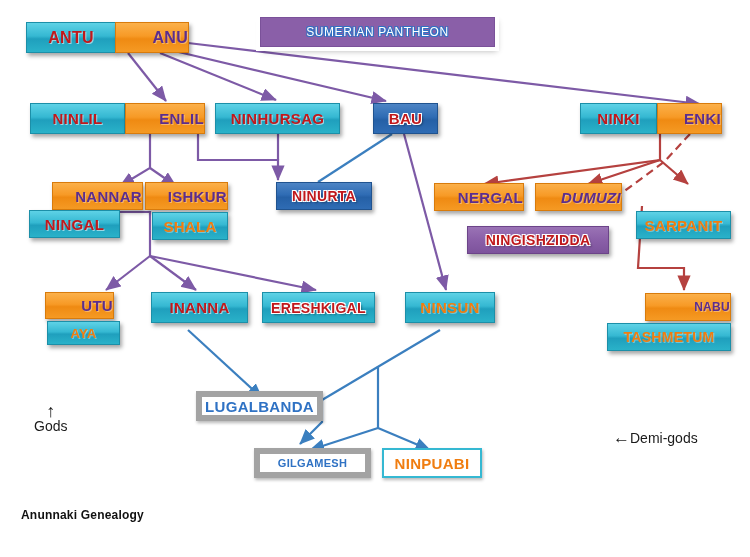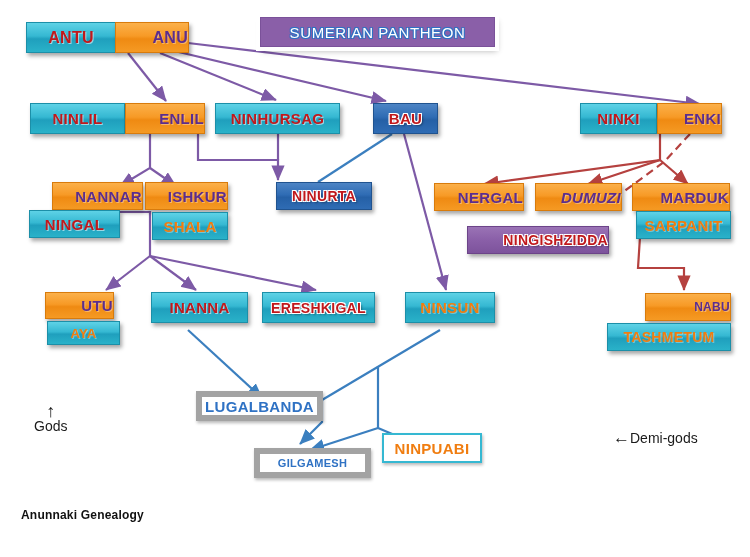--- a/index.html
+++ b/index.html
@@ -41,21 +41,20 @@
   }
   .dblue {
     background: linear-gradient(to bottom, #4d84c4 0%, #2f6cb4 45%, #2560a6 55%, #2f6cb4 100%);
     border: 1px solid #20538f;
     box-shadow: 2px 3px 4px rgba(0,0,0,0.35);
   }
   .purple {
     background: linear-gradient(to bottom, #9a73b5 0%, #8a5fa8 50%, #7d539c 100%);
     border: 1px solid #6c4489;
     box-shadow: 2px 3px 4px rgba(0,0,0,0.35);
-    justify-content: flex-end;
   }
   .outline-orange {
     background: #ffffff;
     border: 6px solid #a3a3a3;
     box-shadow: 1px 2px 3px rgba(0,0,0,0.28);
   }
   .outline-cyan {
     background: #ffffff;
     border: 2px solid #35b8d2;
     box-shadow: 1px 2px 3px rgba(0,0,0,0.28);
@@ -170,21 +169,21 @@
     </g>
   </svg>
 
   <div class="node cyan t-red" style="left:26px; top:22px; width:90px; height:31px; font-size:16px;">
     <span>ANTU</span>
   </div>
   <div class="node orange t-purple" style="left:115px; top:22px; width:74px; height:31px; font-size:16px;">
     <span>ANU</span>
   </div>
 
-  <div class="node panel t-white-blue" style="left:260px; top:17px; width:235px; height:30px; font-size:15px; font-weight:normal; letter-spacing:0.6px;text-align:right;">
+  <div class="node panel t-white-blue" style="left:260px; top:17px; width:235px; height:30px; font-size:12px; font-weight:normal; letter-spacing:0.6px;text-align:right;">
     <span>SUMERIAN PANTHEON</span>
   </div>
 
   <div class="node cyan t-red" style="left:30px; top:103px; width:95px; height:31px; font-size:15px;">
     <span>NINLIL</span>
   </div>
   <div class="node orange t-purple" style="left:125px; top:103px; width:80px; height:31px; font-size:15px;">
     <span>ENLIL</span>
   </div>
   <div class="node cyan t-red" style="left:215px; top:103px; width:125px; height:31px; font-size:15px;">
@@ -217,23 +216,20 @@
   <div class="node dblue t-redout" style="left:276px; top:182px; width:96px; height:28px; font-size:14px;">
     <span>NINURTA</span>
   </div>
 
   <div class="node orange t-purple" style="left:434px; top:183px; width:90px; height:28px; font-size:15px;">
     <span>NERGAL</span>
   </div>
   <div class="node orange t-purple italic" style="left:535px; top:183px; width:87px; height:28px; font-size:15px;">
     <span>DUMUZI</span>
   </div>
-  <div class="node orange t-purple" style="left:632px; top:183px; width:98px; height:28px; font-size:15px;">
-    <span>MARDUK</span>
-  </div>
   <div class="node cyan t-orange" style="left:636px; top:211px; width:95px; height:28px; font-size:15px;">
     <span>SARPANIT</span>
   </div>
 
   <div class="node purple t-redout" style="left:467px; top:226px; width:142px; height:28px; font-size:14px;">
     <span>NINGISHZIDDA</span>
   </div>
 
   <div class="node orange t-purple" style="left:45px; top:292px; width:69px; height:27px; font-size:15px;">
     <span>UTU</span>
@@ -258,21 +254,21 @@
   <div class="node cyan t-orange" style="left:607px; top:323px; width:124px; height:28px; font-size:14px;">
     <span>TASHMETUM</span>
   </div>
 
   <div class="node outline-orange t-blue" style="left:196px; top:391px; width:127px; height:30px; font-size:15px;">
     <span>LUGALBANDA</span>
   </div>
   <div class="node outline-orange t-blue" style="left:254px; top:448px; width:117px; height:30px; font-size:11px;">
     <span>GILGAMESH</span>
   </div>
-  <div class="node outline-cyan t-orange" style="left:382px; top:433px; width:100px; height:30px; font-size:15px;">
+  <div class="node outline-cyan t-orange" style="left:382px; top:448px; width:100px; height:30px; font-size:15px;">
     <span>NINPUABI</span>
   </div>
 
   <div class="legend" id="gods-legend">
     <span id="gods-arrow" class="arrow-glyph">↑</span>
     <span>Gods</span>
   </div>
 
   <div class="legend" id="demi-legend">
     <span class="arrow-glyph">←</span><span>Demi-gods</span>

